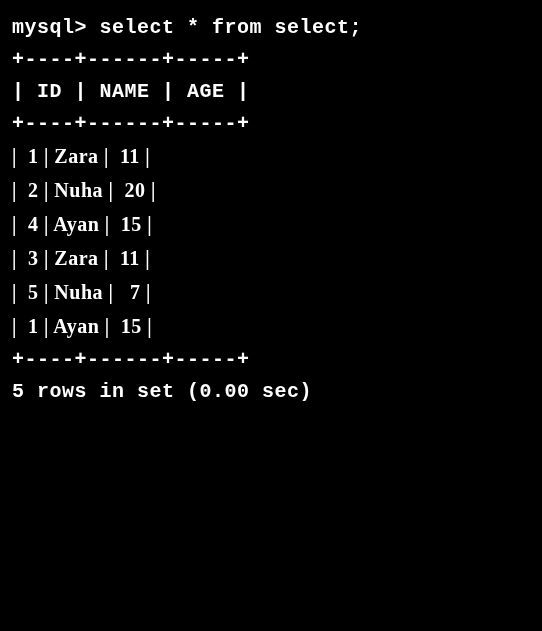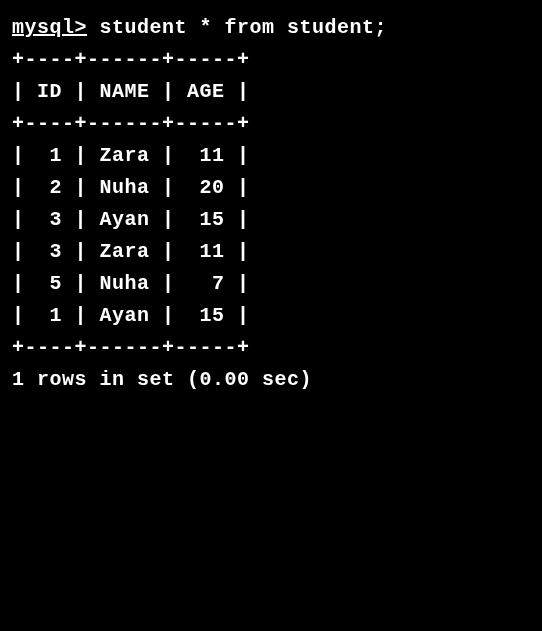--- a/index.html
+++ b/index.html
@@ -9,34 +9,34 @@
       font-family: 'Consolas', 'Courier New', monospace;
       font-size: 20px;
       font-weight: bold;
       padding: 12px;
       width: 542px;
       height: 631px;
       line-height: 1.6;
       letter-spacing: 0.5px;
     }
     .line { white-space: pre; }
-    .prompt { display: inline; text-decoration: underline; }
+    .prompt { display: inline; }
     .query { display: inline; }
     .row-sep { display: inline; }
     .header-cell { display: inline; text-align: right; }
-    .data-cell { display: inline; }
+    .data-cell { display: inline; font-family: Liberation Serif, serif; }
     .footer { display: inline; }
   </style>
 </head>
 <body>
 
-<div class="line"><span class="prompt">mysql&gt;</span> <span class="query">student * from student;</span></div>
+<div class="line"><span class="prompt">mysql&gt;</span> <span class="query">select * from select;</span></div>
 <div class="line"><span class="row-sep">+----+------+-----+</span></div>
 <div class="line"><span class="header-cell">| ID | NAME | AGE |</span></div>
 <div class="line"><span class="row-sep">+----+------+-----+</span></div>
 <div class="line"><span class="data-cell">|  1 | Zara |  11 |</span></div>
 <div class="line"><span class="data-cell">|  2 | Nuha |  20 |</span></div>
-<div class="line"><span class="data-cell">|  3 | Ayan |  15 |</span></div>
+<div class="line"><span class="data-cell">|  4 | Ayan |  15 |</span></div>
 <div class="line"><span class="data-cell">|  3 | Zara |  11 |</span></div>
 <div class="line"><span class="data-cell">|  5 | Nuha |   7 |</span></div>
 <div class="line"><span class="data-cell">|  1 | Ayan |  15 |</span></div>
 <div class="line"><span class="row-sep">+----+------+-----+</span></div>
-<div class="line"><span class="footer">1 rows in set (0.00 sec)</span></div>
+<div class="line"><span class="footer">5 rows in set (0.00 sec)</span></div>
 
 </body></html>

